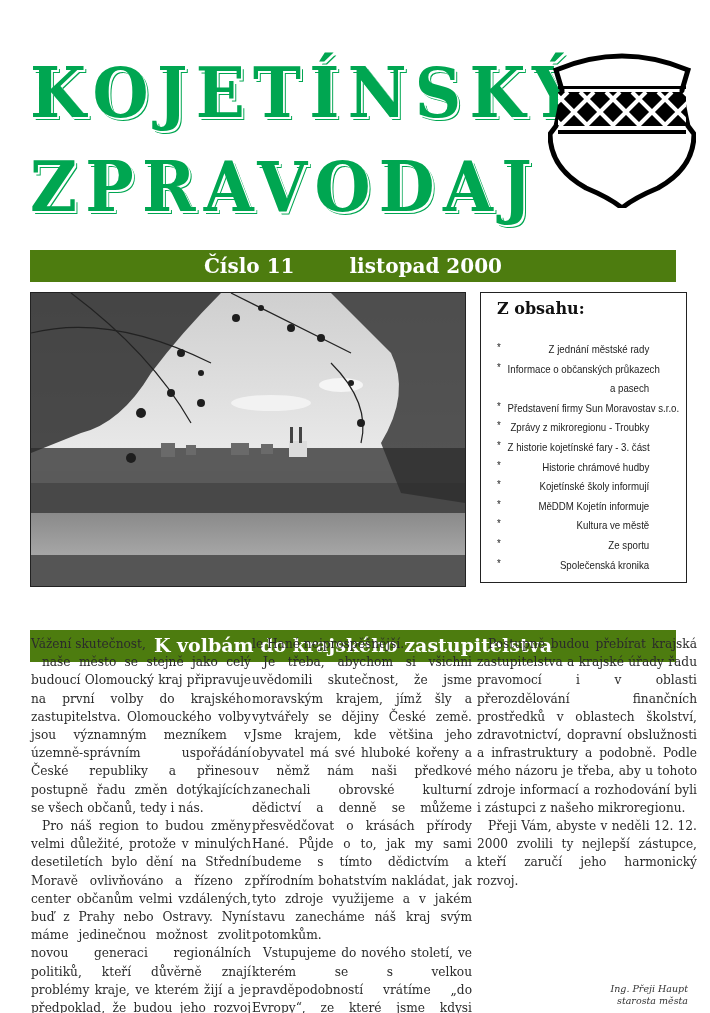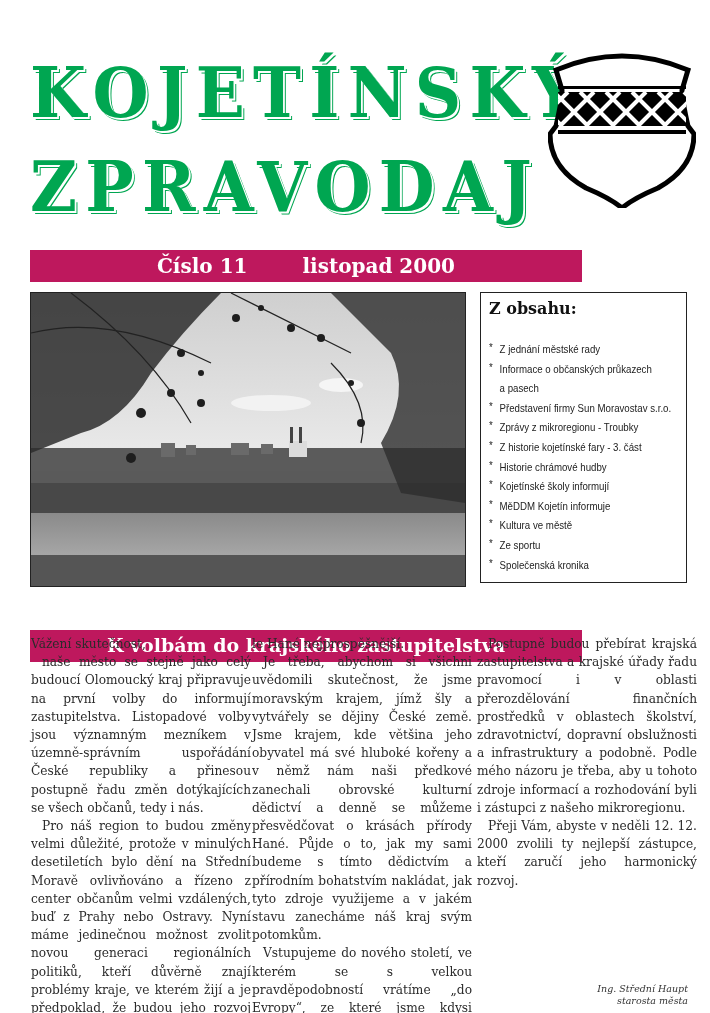--- a/index.html
+++ b/index.html
@@ -5,31 +5,31 @@
   html, body { margin: 0; padding: 0; background: #ffffff; }
   body { width: 710px; height: 1013px; position: relative; overflow: hidden; font-family: "DejaVu Serif", serif; color: #2a2a2a; }
 
   .masthead { position: absolute; left: 0; top: 0; width: 710px; height: 250px; }
   .title-line { position: absolute; left: 30px; font-family: "DejaVu Serif", serif; font-weight: bold; color: #00a651; letter-spacing: 9px; font-size: 70px; line-height: 1; text-shadow: 2px 2px 0 #ffffff, 3px 3px 0 #00a651; transform: scaleX(0.92); transform-origin: left center; }
   .title-line.l1 { top: 58px; }
   .title-line.l2 { top: 152px; }
 
   .crest { position: absolute; left: 548px; top: 48px; width: 148px; height: 160px; }
 
-  .banner { position: absolute; left: 30px; width: 552px; background: #be185d; color: #ffffff; font-family: "DejaVu Serif", serif; font-weight: bold; text-align: center; }
+  .banner { position: absolute; left: 30px; width: 646px; background: #4d7c0f; color: #ffffff; font-family: "DejaVu Serif", serif; font-weight: bold; text-align: center; }
   .banner.issue { top: 250px; height: 32px; font-size: 20px; line-height: 32px; }
   .banner.issue span { display: inline-block; }
   .banner.issue .num { margin-right: 48px; }
   .banner.section { top: 630px; height: 32px; font-size: 19px; line-height: 31px; }
 
   .photo { position: absolute; left: 30px; top: 292px; width: 434px; height: 293px; border: 1px solid #222; overflow: hidden; }
 
-  .toc { position: absolute; left: 480px; top: 292px; width: 207px; height: 291px; border: 1.5px solid #222; box-sizing: border-box; padding: 6px 8px; }
+  .toc { position: absolute; left: 480px; top: 292px; width: 207px; height: 291px; border: 1.5px solid #222; box-sizing: border-box; padding: 6px 16px; }
   .toc-title { font-family: "DejaVu Serif", serif; font-weight: bold; font-size: 16px; color: #111; margin: 0 0 22px 0; }
-  .toc ul { list-style: none; margin: 0; padding: 0; }
+  .toc ul { list-style: none; margin: 0; padding: 0; text-align: right; }
   .toc li { font-family: "Liberation Sans", sans-serif; font-size: 11px; line-height: 19.6px; position: relative; padding-left: 12px; color: #222; transform: scaleX(0.88); transform-origin: left center; white-space: nowrap; }
   .toc li::before { content: "*"; position: absolute; left: 0; top: -2px; font-size: 11px; }
 
   .col { position: absolute; top: 635px; width: 220px; font-family: "DejaVu Serif", serif; font-size: 12.2px; line-height: 18.2px; color: #2b2b2b; text-align: justify; }
   .col p { margin: 0; text-indent: 0; }
   .col p.ind { text-indent: 11px; }
   .col1 { left: 31px; }
   .col2 { left: 252px; }
   .col3 { left: 477px; }
 
@@ -149,31 +149,31 @@
     <li><span>Ze sportu</span></li>
     <li><span>Společenská kronika</span></li>
   </ul>
 </div>
 <style>.toc li.cont::before { content: ""; }</style>
 
 <div class="banner section">K volbám do krajského zastupitelstva</div>
 
 <div class="col col1">
   <p>Vážení skutečnost,</p>
-  <p class="ind">naše město se stejně jako celý budoucí Olomoucký kraj připravuje na první volby do informují zastupitelstva. Listopadové volby jsou významným mezníkem v územně-správním uspořádání České republiky a přinesou postupně řadu změn dotýkajících se všech občanů, tedy i nás.</p>
+  <p class="ind">naše město se stejně jako celý budoucí Olomoucký kraj připravuje na první volby do krajského zastupitelstva. Olomouckého volby jsou významným mezníkem v územně-správním uspořádání České republiky a přinesou postupně řadu změn dotýkajících se všech občanů, tedy i nás.</p>
   <p class="ind">Pro náš region to budou změny velmi důležité, protože v minulých desetiletích bylo dění na Střední Moravě ovlivňováno a řízeno z center občanům velmi vzdálených, buď z Prahy nebo Ostravy. Nyní máme jedinečnou možnost zvolit novou generaci regionálních politiků, kteří důvěrně znají problémy kraje, ve kterém žijí a je předpoklad, že budou jeho rozvoj řídit na základě podrobných znalostí a vědomostí o tom, co je pro obyvate-</p>
 </div>
 
 <div class="col col2">
   <p>le Hané nejprospěšnější.</p>
   <p class="ind">Je třeba, abychom si všichni uvědomili skutečnost, že jsme moravským krajem, jímž šly a vytvářely se dějiny České země. Jsme krajem, kde většina jeho obyvatel má své hluboké kořeny a v němž nám naši předkové zanechali obrovské kulturní dědictví a denně se můžeme přesvědčovat o krásách přírody Hané. Půjde o to, jak my sami budeme s tímto dědictvím a přírodním bohatstvím nakládat, jak tyto zdroje využijeme a v jakém stavu zanecháme náš kraj svým potomkům.</p>
   <p class="ind">Vstupujeme do nového století, ve kterém se s velkou pravděpodobností vrátíme „do Evropy“, ze které jsme kdysi odešli. Je jen na nás, jak rychle a úspěšně bude pokračovat rozvoj naší společnosti, abychom s ostatními státy a jejich obyvateli srovnali</p>
 </div>
 
 <div class="col col3">
   <p class="ind">Postupně budou přebírat krajská zastupitelstva a krajské úřady řadu pravomocí i v oblasti přerozdělování finančních prostředků v oblastech školství, zdravotnictví, dopravní obslužnosti a infrastruktury a podobně. Podle mého názoru je třeba, aby u tohoto zdroje informací a rozhodování byli i zástupci z našeho mikroregionu.</p>
   <p class="ind">Přeji Vám, abyste v neděli 12. 12. 2000 zvolili ty nejlepší zástupce, kteří zaručí jeho harmonický rozvoj.</p>
 </div>
 
 <div class="signature">
-  <div>Ing. Střední Haupt</div>
+  <div>Ing. Přeji Haupt</div>
   <div>starosta města</div>
 </div>
 
 </body></html>

